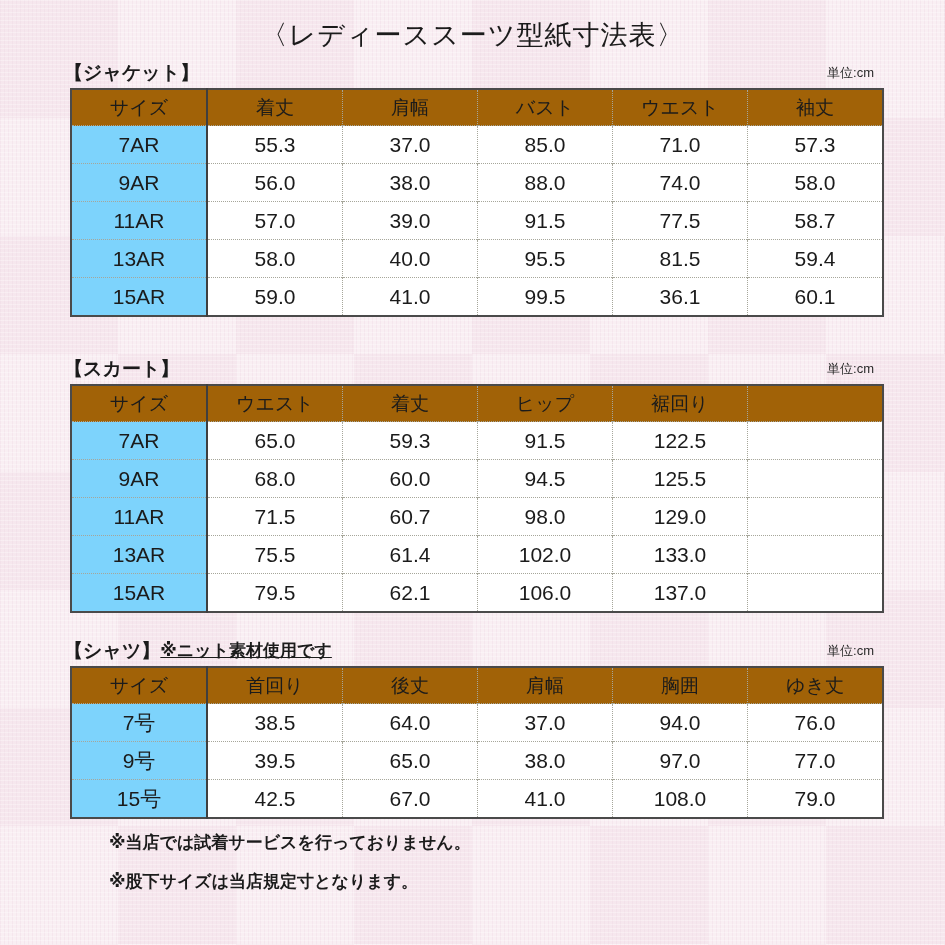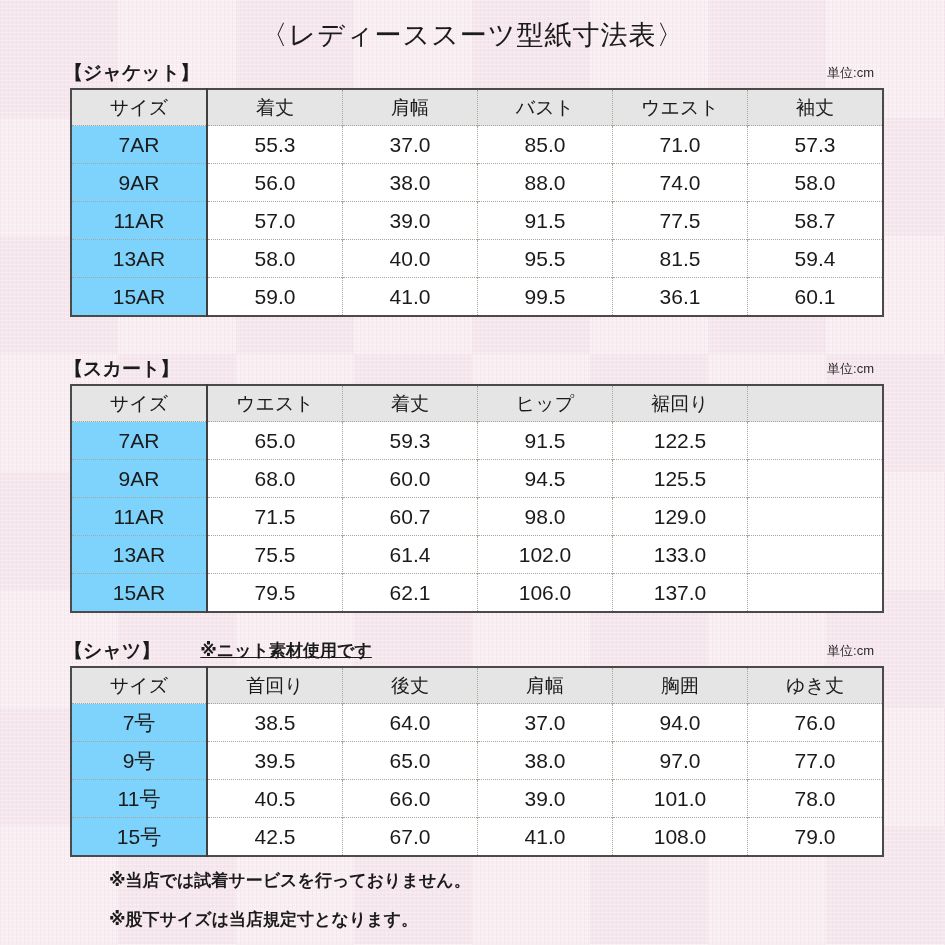--- a/index.html
+++ b/index.html
@@ -20,21 +20,21 @@
   }
   .content{position:relative;z-index:1;}
 
   .page-title{
     text-align:center;font-size:27px;font-weight:500;letter-spacing:1px;
     padding-top:17px;line-height:36px;height:36px;
   }
 
   .section-head{
     display:flex;align-items:center;
-    margin:8px 71px 3px 64px;line-height:24px;height:24px;gap:40px;
+    margin:8px 71px 3px 64px;line-height:24px;height:24px;
   }
   .section-head.skirt{margin-top:40px;}
   .section-head.shirt{margin-top:26px;}
   .section-label{font-size:19px;font-weight:bold;}
   .section-note{font-size:17px;font-weight:bold;text-decoration:underline;}
   .unit-label{margin-left:auto;font-size:13px;color:#2a2a2a;}
 
   table.size-table{
     border-collapse:collapse;table-layout:fixed;
     width:804px;margin-left:70px;
@@ -47,21 +47,21 @@
     font-weight:normal;
     border-right:1px dotted #a6a69a;
   }
   table.size-table th:first-child{
     border-right:2px solid #3f3f3f;
   }
   table.size-table th:last-child, table.size-table td:last-child{
     border-right:none;
   }
   table.size-table thead th{
-    height:35px;background:#e5e5e5;font-size:19px;
+    height:35px;background:#a16207;font-size:19px;
   }
   table.size-table tbody th, table.size-table tbody td{
     height:37px;font-size:21px;
     border-top:1px dotted #a6a69a;
   }
   table.size-table tbody th{background:#7dd3fc;}
   table.size-table tbody td{background:#ffffff;}
 
   .footnotes{margin:6px 0 0 100px;}
   .footnote{
@@ -227,28 +227,20 @@
           </tr>
           <tr>
             <th>9号</th>
             <td>39.5</td>
             <td>65.0</td>
             <td>38.0</td>
             <td>97.0</td>
             <td>77.0</td>
           </tr>
           <tr>
-            <th>11号</th>
-            <td>40.5</td>
-            <td>66.0</td>
-            <td>39.0</td>
-            <td>101.0</td>
-            <td>78.0</td>
-          </tr>
-          <tr>
             <th>15号</th>
             <td>42.5</td>
             <td>67.0</td>
             <td>41.0</td>
             <td>108.0</td>
             <td>79.0</td>
           </tr>
         </tbody>
       </table>
   </section>

